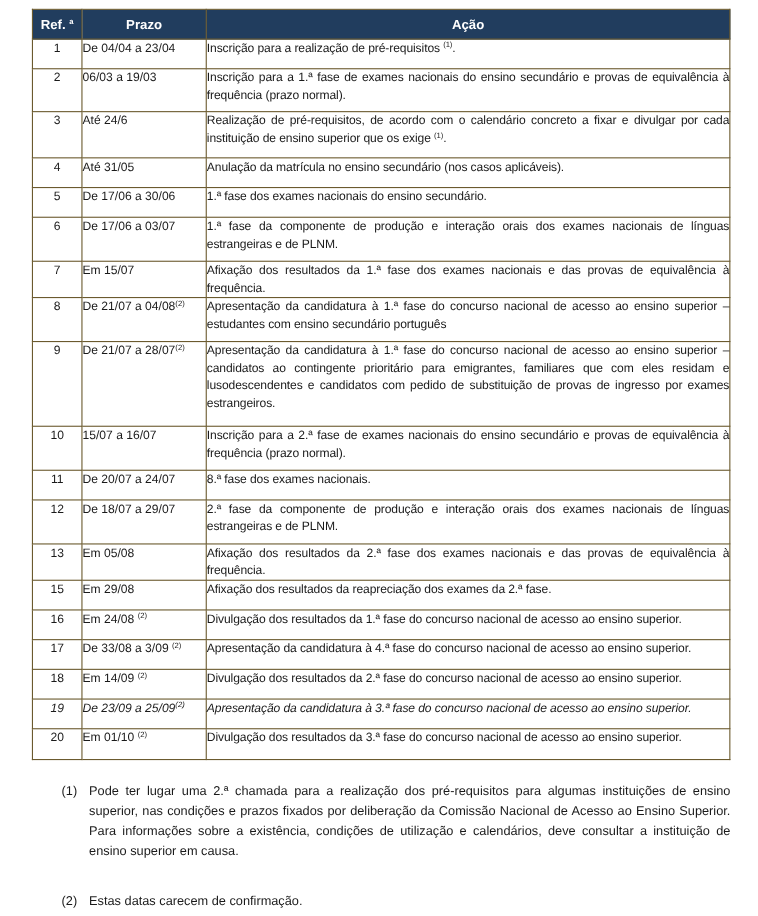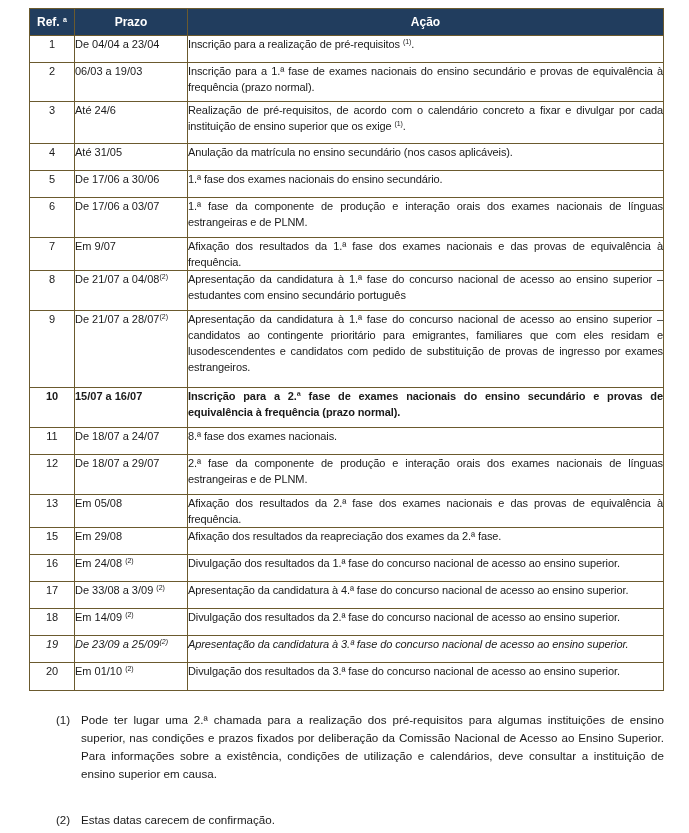--- a/index.html
+++ b/index.html
@@ -72,41 +72,41 @@
         <td class="prazo"><span>De 17/06 a 30/06</span><sup></sup></td>
         <td class="acao"><span>1.ª fase dos exames nacionais do ensino secundário.</span> <sup></sup><span></span></td>
       </tr>
       <tr style="height: 40px;">
         <td class="ref">6</td>
         <td class="prazo"><span>De 17/06 a 03/07</span><sup></sup></td>
         <td class="acao"><span>1.ª fase da componente de produção e interação orais dos exames nacionais de línguas estrangeiras e de PLNM.</span> <sup></sup><span></span></td>
       </tr>
       <tr style="height: 27px;">
         <td class="ref">7</td>
-        <td class="prazo"><span>Em 9/07</span><sup></sup></td>
+        <td class="prazo"><span>Em 15/07</span><sup></sup></td>
         <td class="acao"><span>Afixação dos resultados da 1.ª fase dos exames nacionais e das provas de equivalência à frequência.</span> <sup></sup><span></span></td>
       </tr>
       <tr style="height: 40px;">
         <td class="ref">8</td>
         <td class="prazo"><span>De 21/07 a 04/08</span><sup>(2)</sup></td>
         <td class="acao"><span>Apresentação da candidatura à 1.ª fase do concurso nacional de acesso ao ensino superior – estudantes com ensino secundário português</span> <sup></sup><span></span></td>
       </tr>
       <tr style="height: 77px;">
         <td class="ref">9</td>
         <td class="prazo"><span>De 21/07 a 28/07</span><sup>(2)</sup></td>
         <td class="acao"><span>Apresentação da candidatura à 1.ª fase do concurso nacional de acesso ao ensino superior – candidatos ao contingente prioritário para emigrantes, familiares que com eles residam e lusodescendentes e candidatos com pedido de substituição de provas de ingresso por exames estrangeiros.</span> <sup></sup><span></span></td>
       </tr>
-      <tr style="height: 40px; font-weight: bold;">
+      <tr style="height: 40px;">
         <td class="ref">10</td>
         <td class="prazo"><span>15/07 a 16/07</span><sup></sup></td>
         <td class="acao"><span>Inscrição para a 2.ª fase de exames nacionais do ensino secundário e provas de equivalência à frequência (prazo normal).</span> <sup></sup><span></span></td>
       </tr>
       <tr style="height: 27px;">
         <td class="ref">11</td>
-        <td class="prazo"><span>De 18/07 a 24/07</span><sup></sup></td>
+        <td class="prazo"><span>De 20/07 a 24/07</span><sup></sup></td>
         <td class="acao"><span>8.ª fase dos exames nacionais.</span> <sup></sup><span></span></td>
       </tr>
       <tr style="height: 40px;">
         <td class="ref">12</td>
         <td class="prazo"><span>De 18/07 a 29/07</span><sup></sup></td>
         <td class="acao"><span>2.ª fase da componente de produção e interação orais dos exames nacionais de línguas estrangeiras e de PLNM.</span> <sup></sup><span></span></td>
       </tr>
       <tr style="height: 28px;">
         <td class="ref">13</td>
         <td class="prazo"><span>Em 05/08</span><sup></sup></td>

